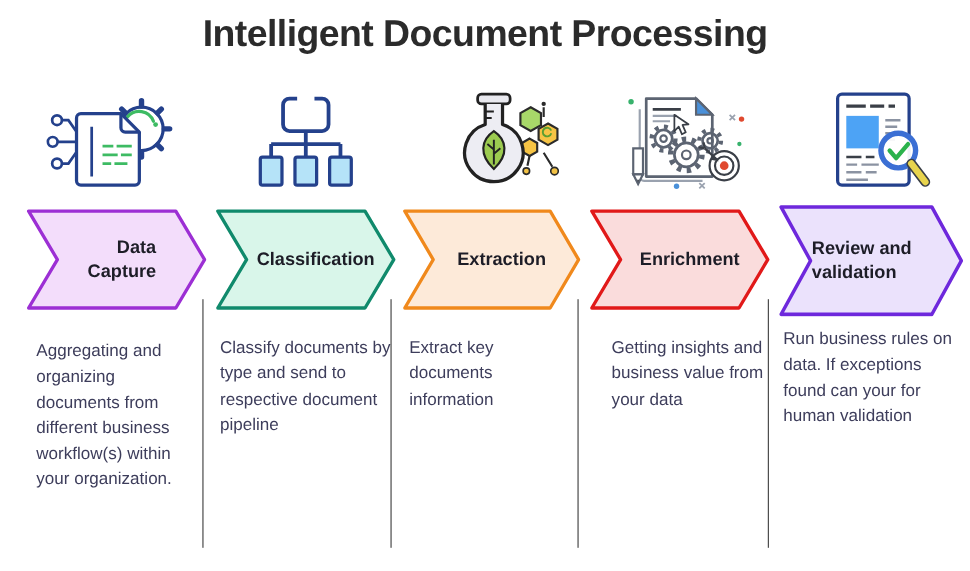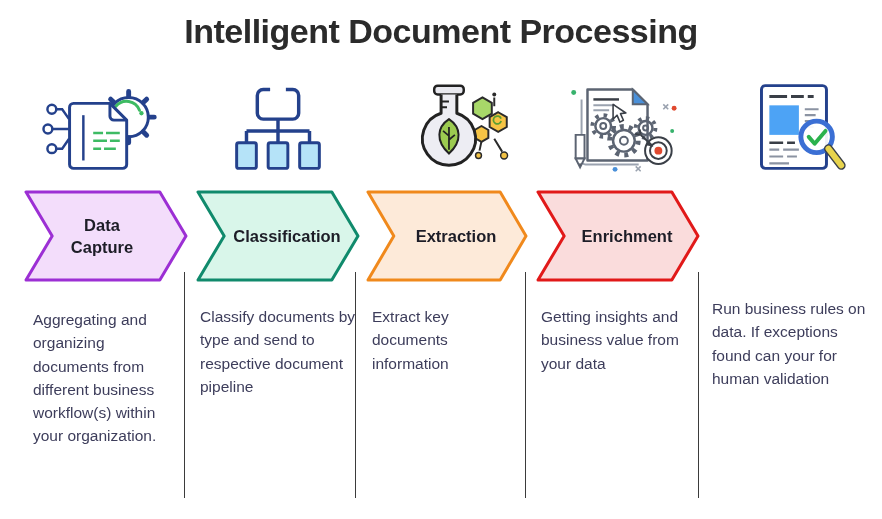--- a/index.html
+++ b/index.html
@@ -23,30 +23,30 @@
   }
   .arrow{position:absolute;top:190px;left:0;right:0;height:92px}
   .s5 .arrow{top:186px;height:102px}
   .arrow svg.arrow-shape{position:absolute;left:0;top:0;width:100%;height:100%}
   .arrow-label{
     position:absolute;left:0;top:0;right:0;bottom:0;
     display:flex;align-items:center;justify-content:center;text-align:right;
     font-weight:bold;font-size:16.5px;line-height:1.35;color:#1d1d27;
     padding-left:30px;padding-right:12px;box-sizing:border-box;
   }
-  .s1 .arrow-label{justify-content:flex-start;text-align:center;padding-left:38px;padding-right:46px}
+  .s1 .arrow-label{justify-content:flex-start;text-align:right;padding-left:38px;padding-right:46px}
   .s5 .arrow-label{justify-content:flex-start;text-align:left;padding-left:30px;padding-right:44px}
   .desc{
     position:absolute;top:305px;left:8px;right:4px;
     font-size:15.5px;line-height:1.5;color:#3d3d5b;
   }
   .s1 .desc{top:308px;left:9px}
   .s2 .desc{left:4px}
   .s3 .desc{left:6px}
-  .s4 .desc{left:5px}
+  .s4 .desc{left:20px}
   .s5 .desc{top:297px;left:4px}
   .divider{position:absolute;width:1px;top:272px;height:226px;background:#3b3b3b}
   .d1{left:184px}.d2{left:355px}.d3{left:525px}.d4{left:698px}
 </style>
 </head>
 <body>
 
 <div>
 
   <div class="title">Intelligent Document Processing</div>
@@ -194,20 +194,26 @@
         <rect x="42" y="28" width="30" height="30" fill="#4da3f5"></rect>
         <path d="M78,32 h14 M78,38 h11 M78,44 h14 M78,50 h9" stroke="#8b93a2" stroke-width="2.2"></path>
         <path d="M42,66 h14 M60,66 h8" stroke="#3a3f47" stroke-width="2.4"></path>
         <path d="M42,73 h10 M56,73 h16 M42,80 h14 M60,80 h10 M42,87 h20" stroke="#8b93a2" stroke-width="2.2"></path>
         <circle cx="90" cy="60" r="16" fill="#fff" fill-opacity="0.93" stroke="#3b6fd4" stroke-width="5"></circle>
         <path d="M82,60 l6,7 l11,-13" fill="none" stroke="#2bb24c" stroke-width="4" stroke-linecap="round" stroke-linejoin="round"></path>
         <path d="M102,72 L115,89" stroke="#3a3f47" stroke-width="9" stroke-linecap="round"></path>
         <path d="M102,72 L115,89" stroke="#e8d44d" stroke-width="6" stroke-linecap="round"></path>
       </svg>
     </div>
+    <div class="arrow">
+      <svg class="arrow-shape" viewBox="0 0 163 92" preserveAspectRatio="none">
+        <path d="M2,2 H135 L161,46 L135,90 H2 L28,46 Z" stroke-width="3" stroke-linejoin="round" fill="#ebe2fc" stroke="#6e28dc"></path>
+      </svg>
+      <div class="arrow-label">Review and validation</div>
+    </div>
     <div class="desc">Run business rules on data. If exceptions found can your for human validation</div>
   </div>
 
   <div class="divider d1"></div>
   <div class="divider d2"></div>
   <div class="divider d3"></div>
   <div class="divider d4"></div>
 
 </div>
 

